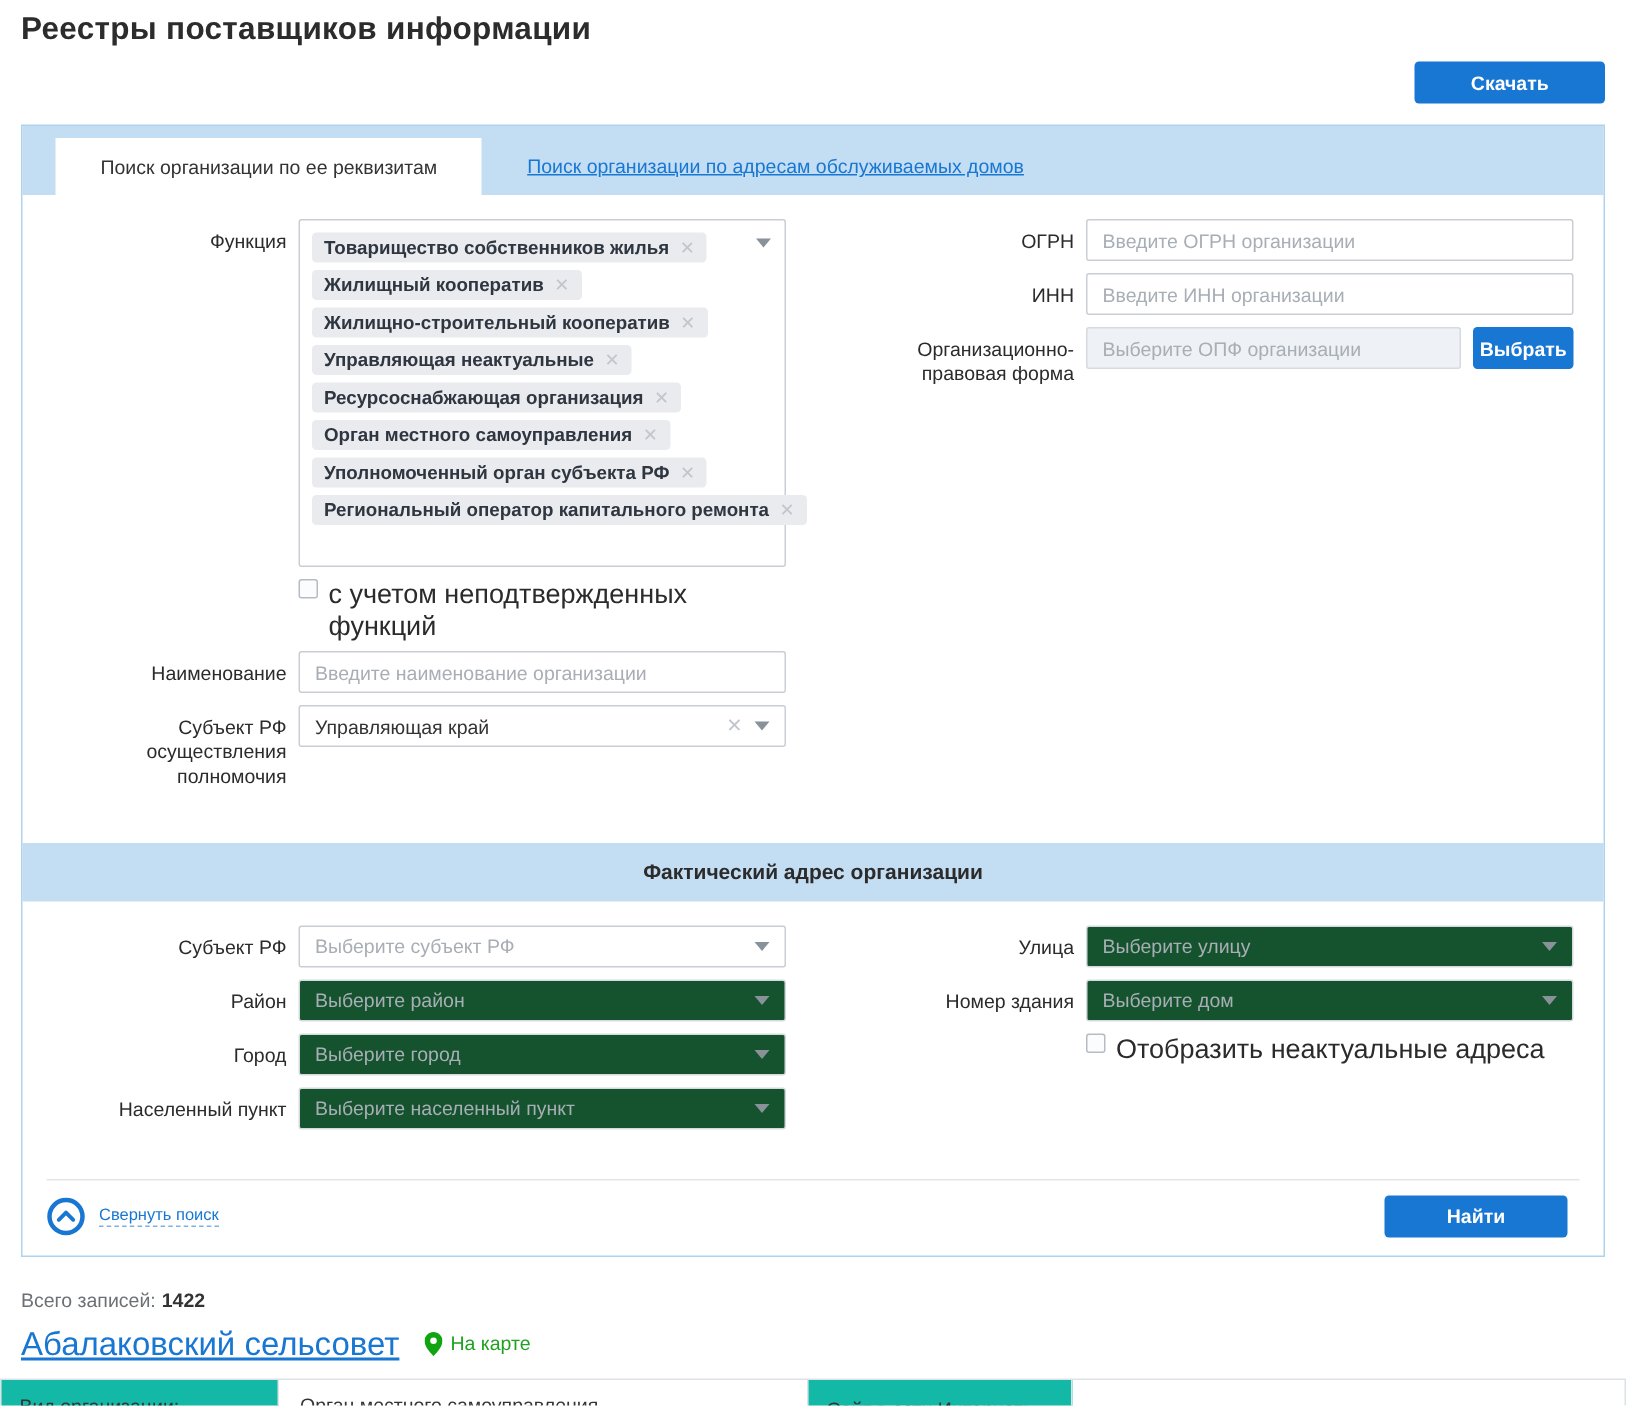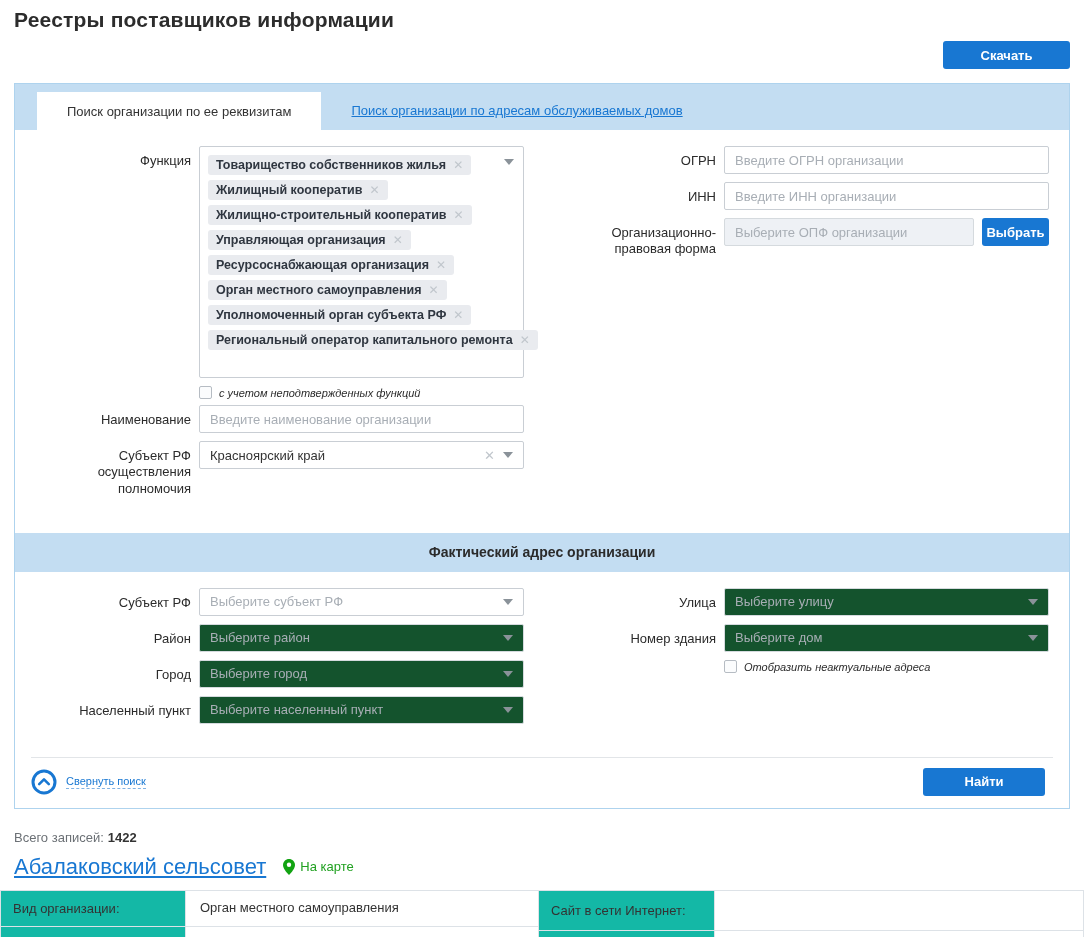--- a/index.html
+++ b/index.html
@@ -78,21 +78,21 @@
 
   .select {
     width: 100%; height: 28px; border: 1px solid #c9ced4; border-radius: 2px; background: #fff;
     display: flex; align-items: center; padding: 0 10px; font-size: 13px; cursor: pointer;
   }
   .select .ph { color: #a8aeb5; flex: 1; overflow: hidden; white-space: nowrap; }
   .select .val { color: #333; flex: 1; }
   .select.disabled { background: #14532d; border-color: #d5dade; cursor: default; }
   .select .x-ico { color: #c0c6cc; font-size: 13px; margin-right: 8px; cursor: pointer; }
 
-  .chk-row { display: flex; align-items: flex-end; font-size: 11px; color: #2b2b2b; font-style: italic; }
+  .chk-row { display: flex; align-items: flex-start; font-size: 18px; color: #2b2b2b; }
   .chk-box {
     width: 13px; height: 13px; border: 1px solid #b6bcc3; border-radius: 2px;
     background: #fbfcfd; margin-right: 7px; flex: none; cursor: pointer; display: inline-block;
   }
   .chk-main { margin: 8px 0 6px 168px; }
   .chk-addr { margin: 3px 0 0 166px; }
 
   .band {
     background: #c3ddf2; height: 39px; display: flex; align-items: center; justify-content: center;
     font-size: 14px; font-weight: bold; color: #2b2b2b;
@@ -169,21 +169,21 @@
                   </span>
                   <span class="tag">
                     <span>Жилищный кооператив</span>
                     <span class="tag-x">✕</span>
                   </span>
                   <span class="tag">
                     <span>Жилищно-строительный кооператив</span>
                     <span class="tag-x">✕</span>
                   </span>
                   <span class="tag">
-                    <span>Управляющая организация</span>
+                    <span>Управляющая неактуальные</span>
                     <span class="tag-x">✕</span>
                   </span>
                   <span class="tag">
                     <span>Ресурсоснабжающая организация</span>
                     <span class="tag-x">✕</span>
                   </span>
                   <span class="tag">
                     <span>Орган местного самоуправления</span>
                     <span class="tag-x">✕</span>
                   </span>
@@ -205,21 +205,21 @@
           <div class="frow">
             <div class="f-label">Наименование</div>
             <div class="f-field">
               <input class="txt" type="text" placeholder="Введите наименование организации" style="">
             </div>
           </div>
           <div class="frow">
             <div class="f-label">Субъект РФ осуществления полномочия</div>
             <div class="f-field">
               <div class="select">
-                <span class="val">Красноярский край</span>
+                <span class="val">Управляющая край</span>
                 <span class="x-ico">✕</span>
                 <span class="caret"></span>
               </div>
             </div>
           </div>
         </div>
 
         <div class="col-right">
           <div class="frow">
             <div class="f-label f-label-r">ОГРН</div>

